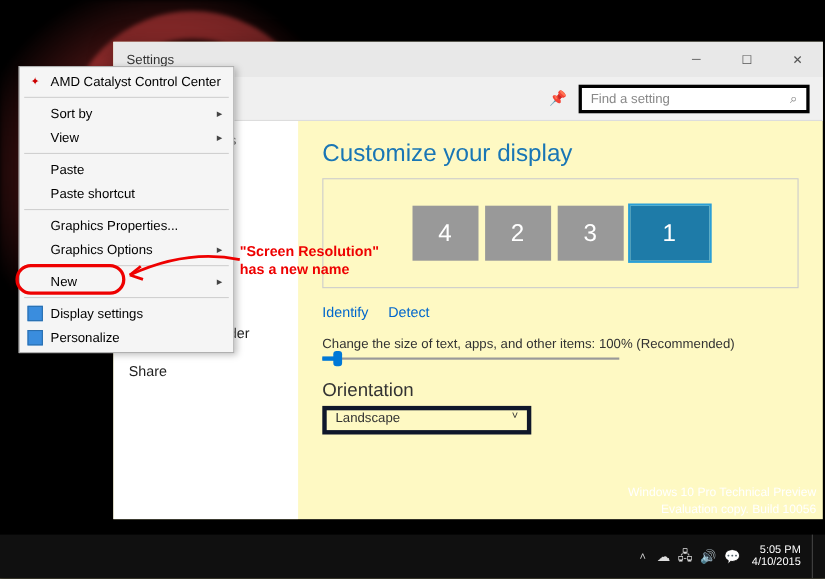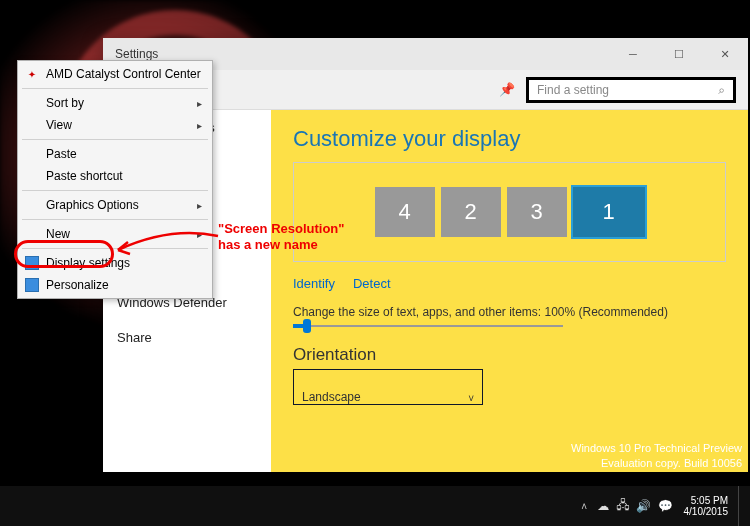--- a/index.html
+++ b/index.html
@@ -1,19 +1,19 @@
 <!DOCTYPE html>
 <html><head>
 <meta charset="utf-8">
 <style>
   * { box-sizing: border-box; margin: 0; padding: 0; font-family: "Segoe UI", sans-serif; }
   body { width: 750px; height: 526px; background: #000; position: relative; overflow: hidden; }
   .wallpaper { position: absolute; inset: 0; background: radial-gradient(circle at 20% 30%, #b33 0%, #000 25%), radial-gradient(circle at 80% 60%, #b4a 0%, #000 30%), #000; filter: blur(2px); }
   .wallpaper::before { content:""; position:absolute; top:10px; left:60px; width:180px; height:180px; border:25px solid rgba(255,80,80,0.4); border-radius:50%; }
-  .settings-window { position: absolute; left: 103px; top: 38px; width: 645px; height: 434px; background: #fde047; box-shadow: 0 4px 20px rgba(0,0,0,0.4); display: flex; flex-direction: column; }
+  .settings-window { position: absolute; left: 103px; top: 38px; width: 645px; height: 434px; background: #fef9c3; box-shadow: 0 4px 20px rgba(0,0,0,0.4); display: flex; flex-direction: column; }
   .titlebar { height: 32px; background: #e8e8e8; display: flex; align-items: center; padding-left: 12px; color: #333; font-size: 12px; }
   .titlebar-icons { margin-left: auto; display: flex; }
   .tb-btn { width: 46px; height: 32px; display: flex; align-items: center; justify-content: center; color: #555; font-size: 11px; }
   .toolbar { height: 40px; background: #f0f0f0; display: flex; align-items: center; padding: 0 12px; gap: 10px; border-bottom: 1px solid #ddd; }
   .pin-icon { margin-left: auto; color: #666; font-size: 13px; }
   .search-box { width: 210px; height: 26px; border: 3px solid #000000; background: #fff; display: flex; align-items: center; padding: 0 8px; color: #888; font-size: 12px; }
   .search-box .mag { margin-left: auto; }
   .body { flex: 1; display: flex; overflow: hidden; }
   .sidebar { width: 168px; background: #fff; overflow-y: auto; }
   .sidebar-item { padding: 10px 14px; font-size: 13px; color: #222; }
@@ -22,21 +22,21 @@
   .display-box { border: 1px solid #ccc; padding: 24px; display: flex; gap: 6px; justify-content: center; margin-bottom: 14px; }
   .monitor { width: 60px; height: 50px; display: flex; align-items: center; justify-content: center; color: #fff; font-size: 22px; font-weight: 300; }
   .mon-gray { background: #999; }
   .mon-active { background: #1e7ba8; outline: 2px solid #2a9fd6; }
   .links { display: flex; gap: 18px; font-size: 13px; color: #0066cc; margin-bottom: 14px; }
   .slider-label { font-size: 12px; margin-bottom: 6px; }
   .slider-track { position: relative; width: 270px; height: 2px; background: #999; margin-bottom: 18px; }
   .slider-track::before { content:""; position:absolute; left:0; top:-1px; width:14px; height:4px; background:#0078d7; }
   .slider-thumb { position:absolute; left:10px; top:-6px; width:8px; height:14px; background:#0078d7; border-radius:3px; }
   .field-label { font-size: 17px; margin-bottom: 4px; }
-  .select-box { width: 190px; height: 36px; border: 1px solid #0f172a; display:flex; align-items:flex-end; padding:0 8px; font-size:12px; }
+  .select-box { width: 190px; height: 26px; border: 4px solid #0f172a; display:flex; align-items:flex-start; padding:0 8px; font-size:12px; }
   .select-box .chev { margin-left:auto; font-size:10px; }
   
   .context-menu { position: absolute; left: 17px; top: 60px; width: 196px; background: #f5f5f5; border: 1px solid #b0b0b0; box-shadow: 2px 2px 6px rgba(0,0,0,0.25); padding: 2px; font-size: 12px; z-index: 10; }
   .cm-item { display: flex; align-items: center; padding: 4px 8px 4px 26px; position: relative; color: #000; }
   .cm-item.has-sub::after { content: "▸"; position: absolute; right: 8px; font-size: 10px; color: #444; }
   .cm-sep { height: 1px; background: #d0d0d0; margin: 3px 2px; }
   .cm-icon { position: absolute; left: 5px; width: 14px; height: 14px; display:flex; align-items:center; justify-content:center; font-size:10px; }
   .highlight-oval { position: absolute; left: 14px; top: 240px; width: 100px; height: 28px; border: 3px solid #e00; border-radius: 14px; z-index: 11; pointer-events:none; }
   .annotation { position: absolute; left: 218px; top: 221px; color: #e00; font-size: 13px; font-weight: 600; z-index: 11; line-height: 1.2; }
   .arrow-svg { position: absolute; left: 100px; top: 228px; z-index: 11; pointer-events:none; }
@@ -121,20 +121,23 @@
       <span>View</span>
     </div>
   <div class="cm-sep"></div>
   <div class="cm-item">
       <span>Paste</span>
     </div>
   <div class="cm-item">
       <span>Paste shortcut</span>
     </div>
   <div class="cm-sep"></div>
+  <div class="cm-item">
+      <span>Graphics Properties...</span>
+    </div>
   <div class="cm-item has-sub">
       <span>Graphics Options</span>
     </div>
   <div class="cm-sep"></div>
   <div class="cm-item has-sub">
       <span>New</span>
     </div>
   <div class="cm-sep"></div>
   <div class="cm-item">
       <span class="cm-icon" style="background:#3a8dde;border:1px solid #2a6fb0"></span>

